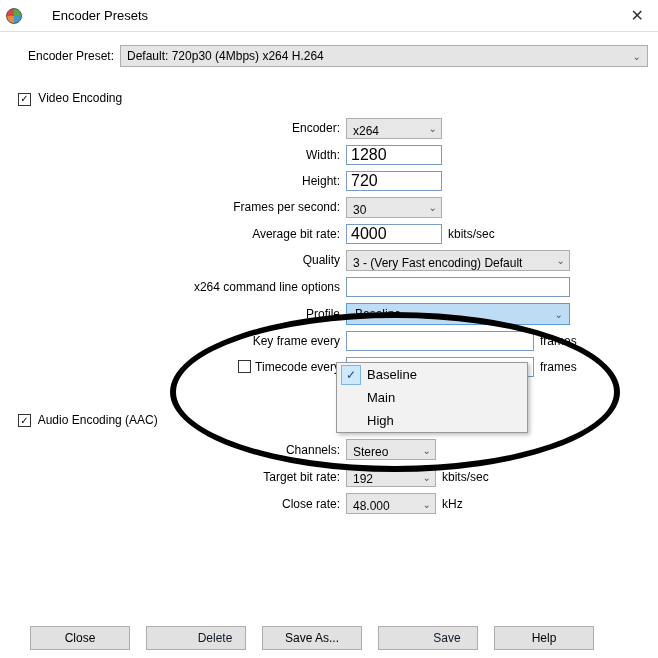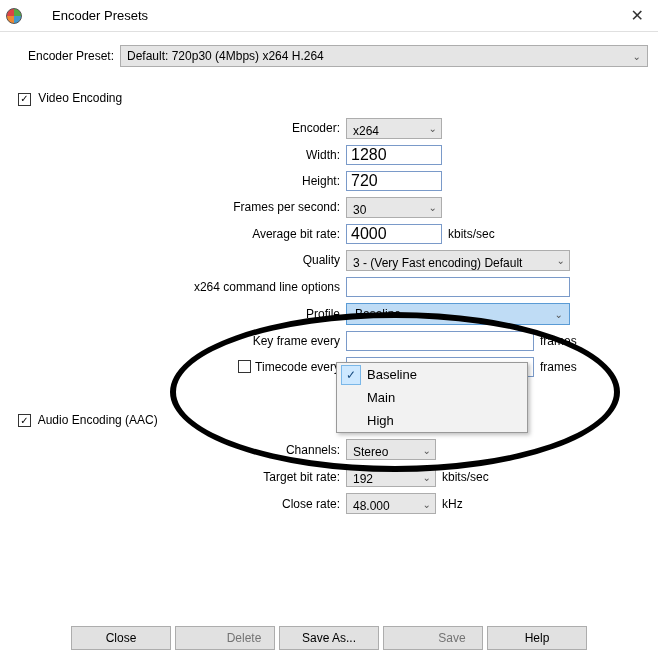--- a/index.html
+++ b/index.html
@@ -104,30 +104,30 @@
     border: 1px solid #5a9bd5;
     display: inline-flex; align-items: center;
     padding: 0 18px 0 8px; position: relative;
   }
 
   .btnbar {
     position: absolute;
     left: 0; right: 0;
     bottom: 8px;
     display: flex;
-    gap: 4px;
-    justify-content: center;
+    gap: 16px;
+    justify-content: flex-start;
     padding: 0 30px;
   }
   .btn {
     width: 100px; height: 24px;
     background: #e1e1e1; border: 1px solid #adadad;
     display: flex; align-items: center; justify-content: center;
   }
-  .btn.disabled { color: #737373; padding-left: 38px; }
+  .btn.disabled { color: #0f172a; padding-left: 38px; }
 
   .annot {
     position: absolute;
     border: 6px solid #000;
     border-radius: 50%;
     pointer-events: none;
     z-index: 10;
   }
 </style>
 </head>

